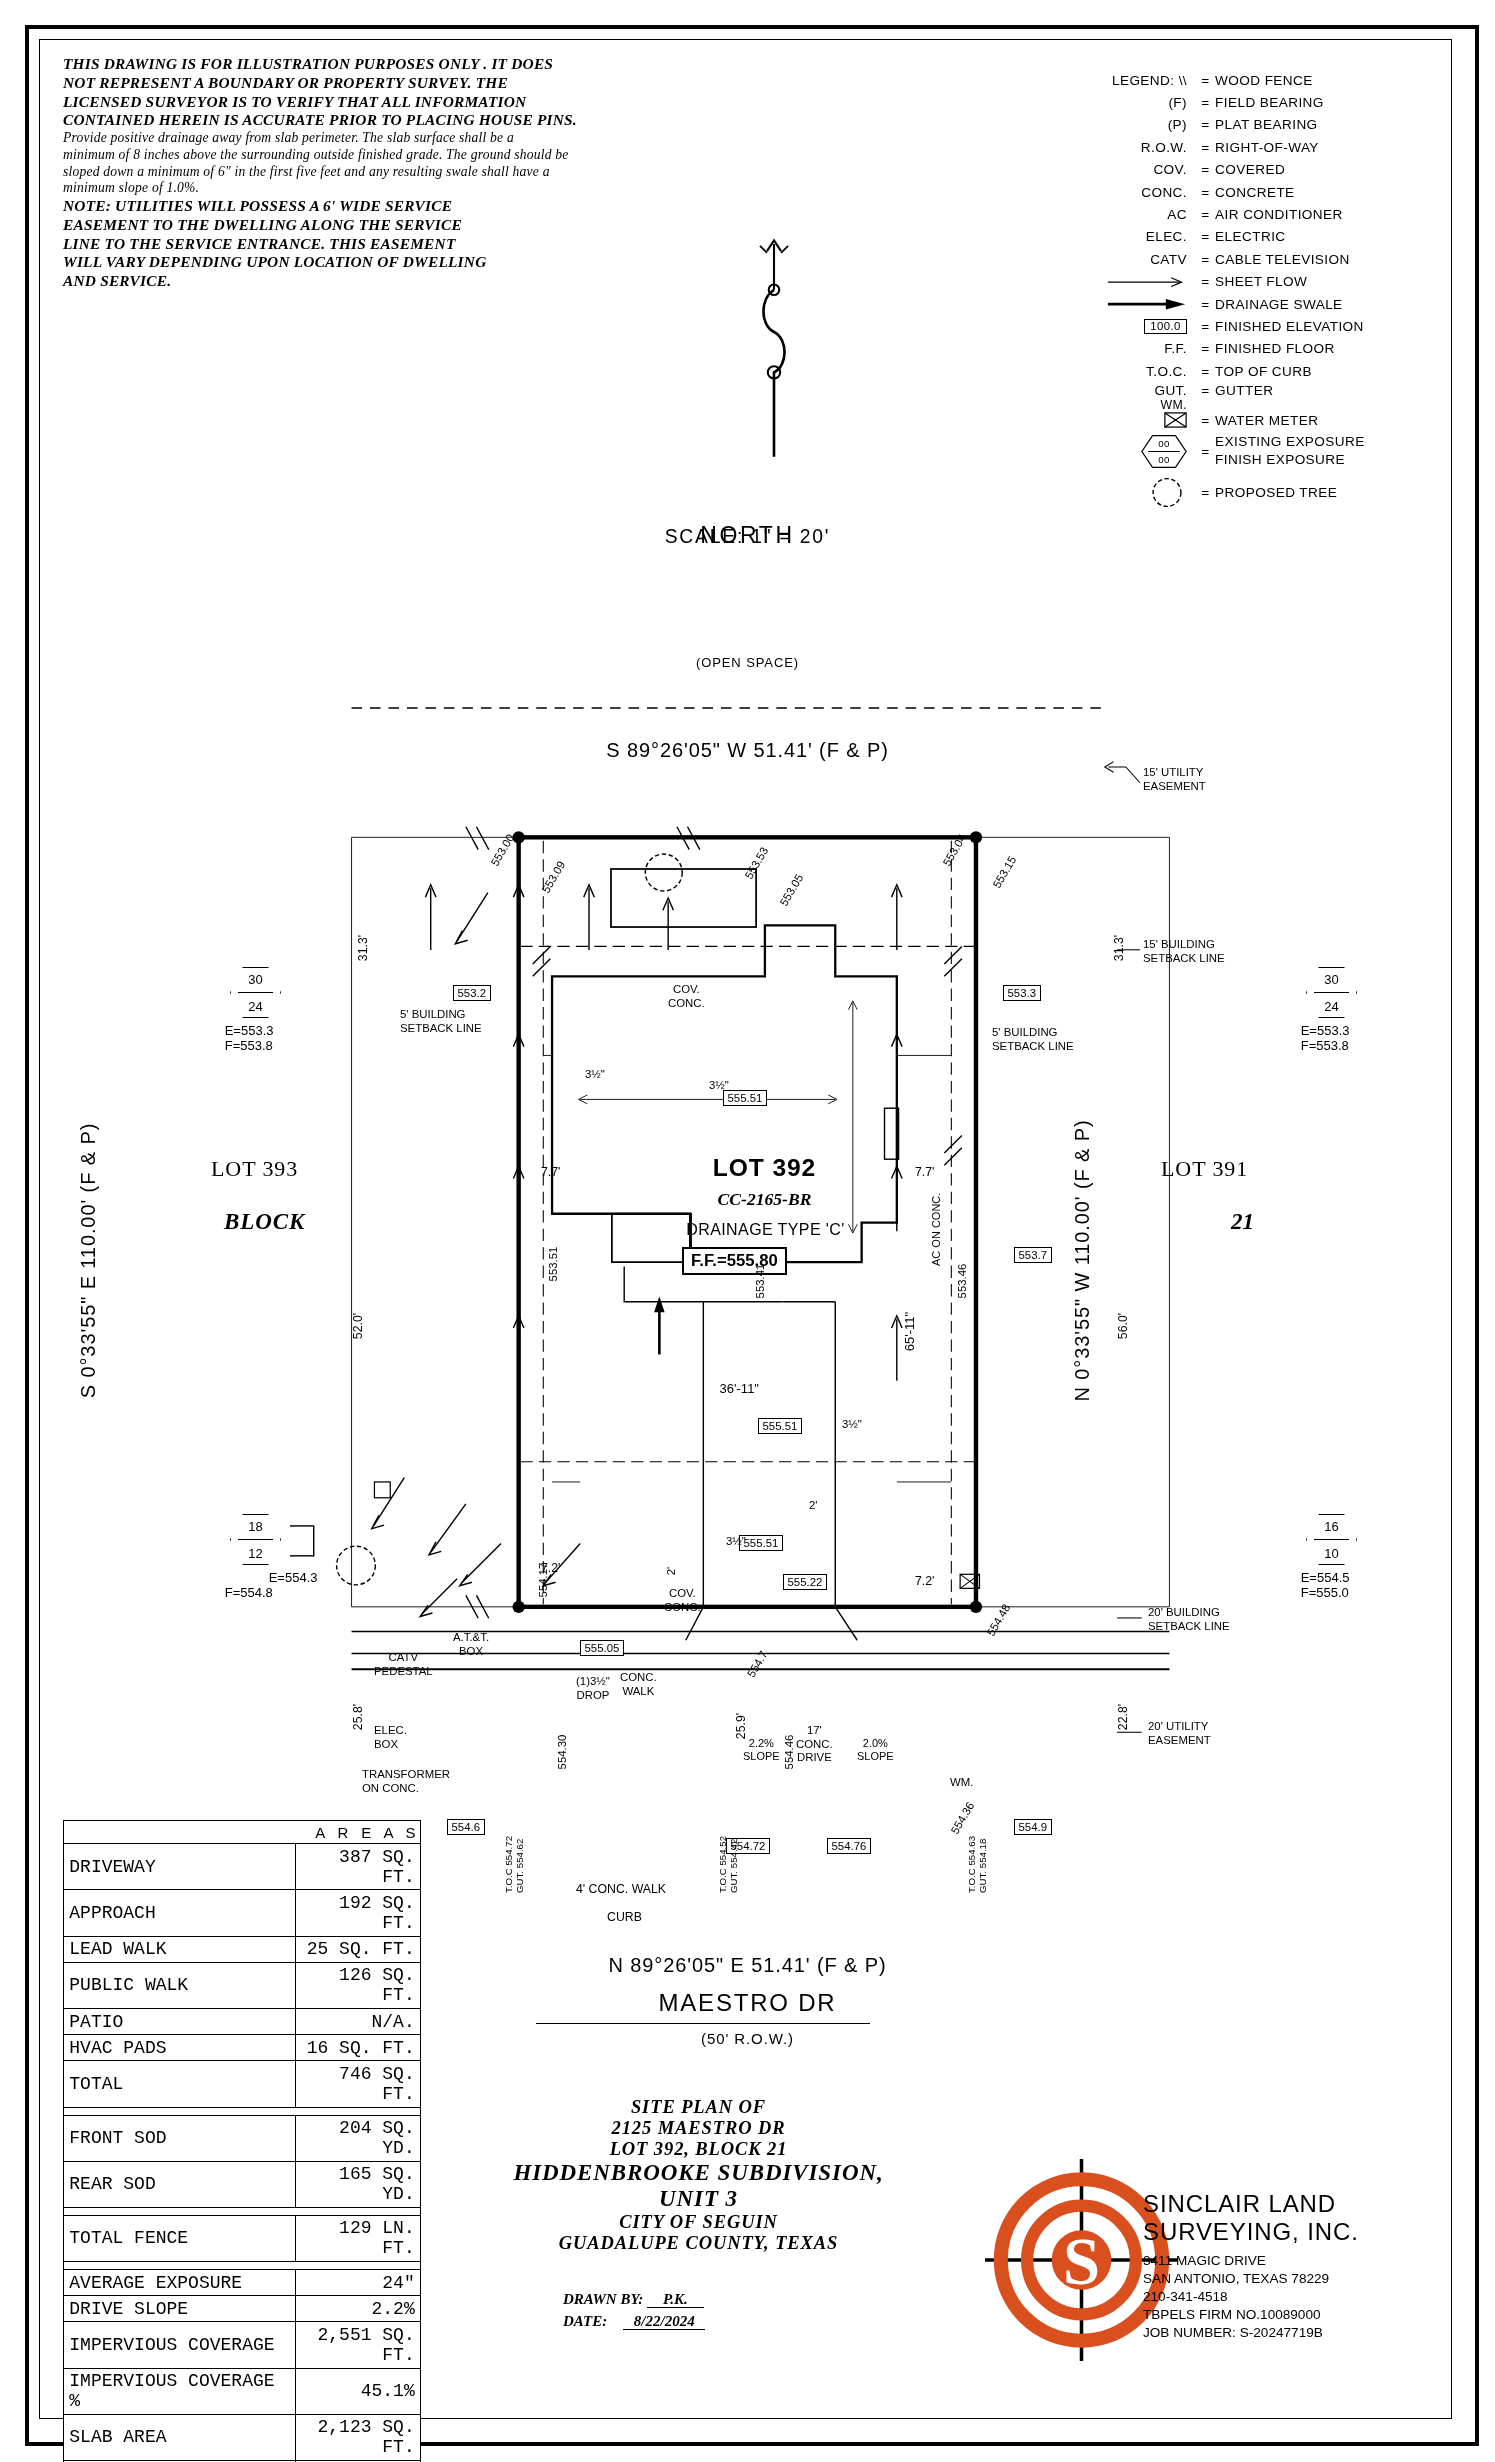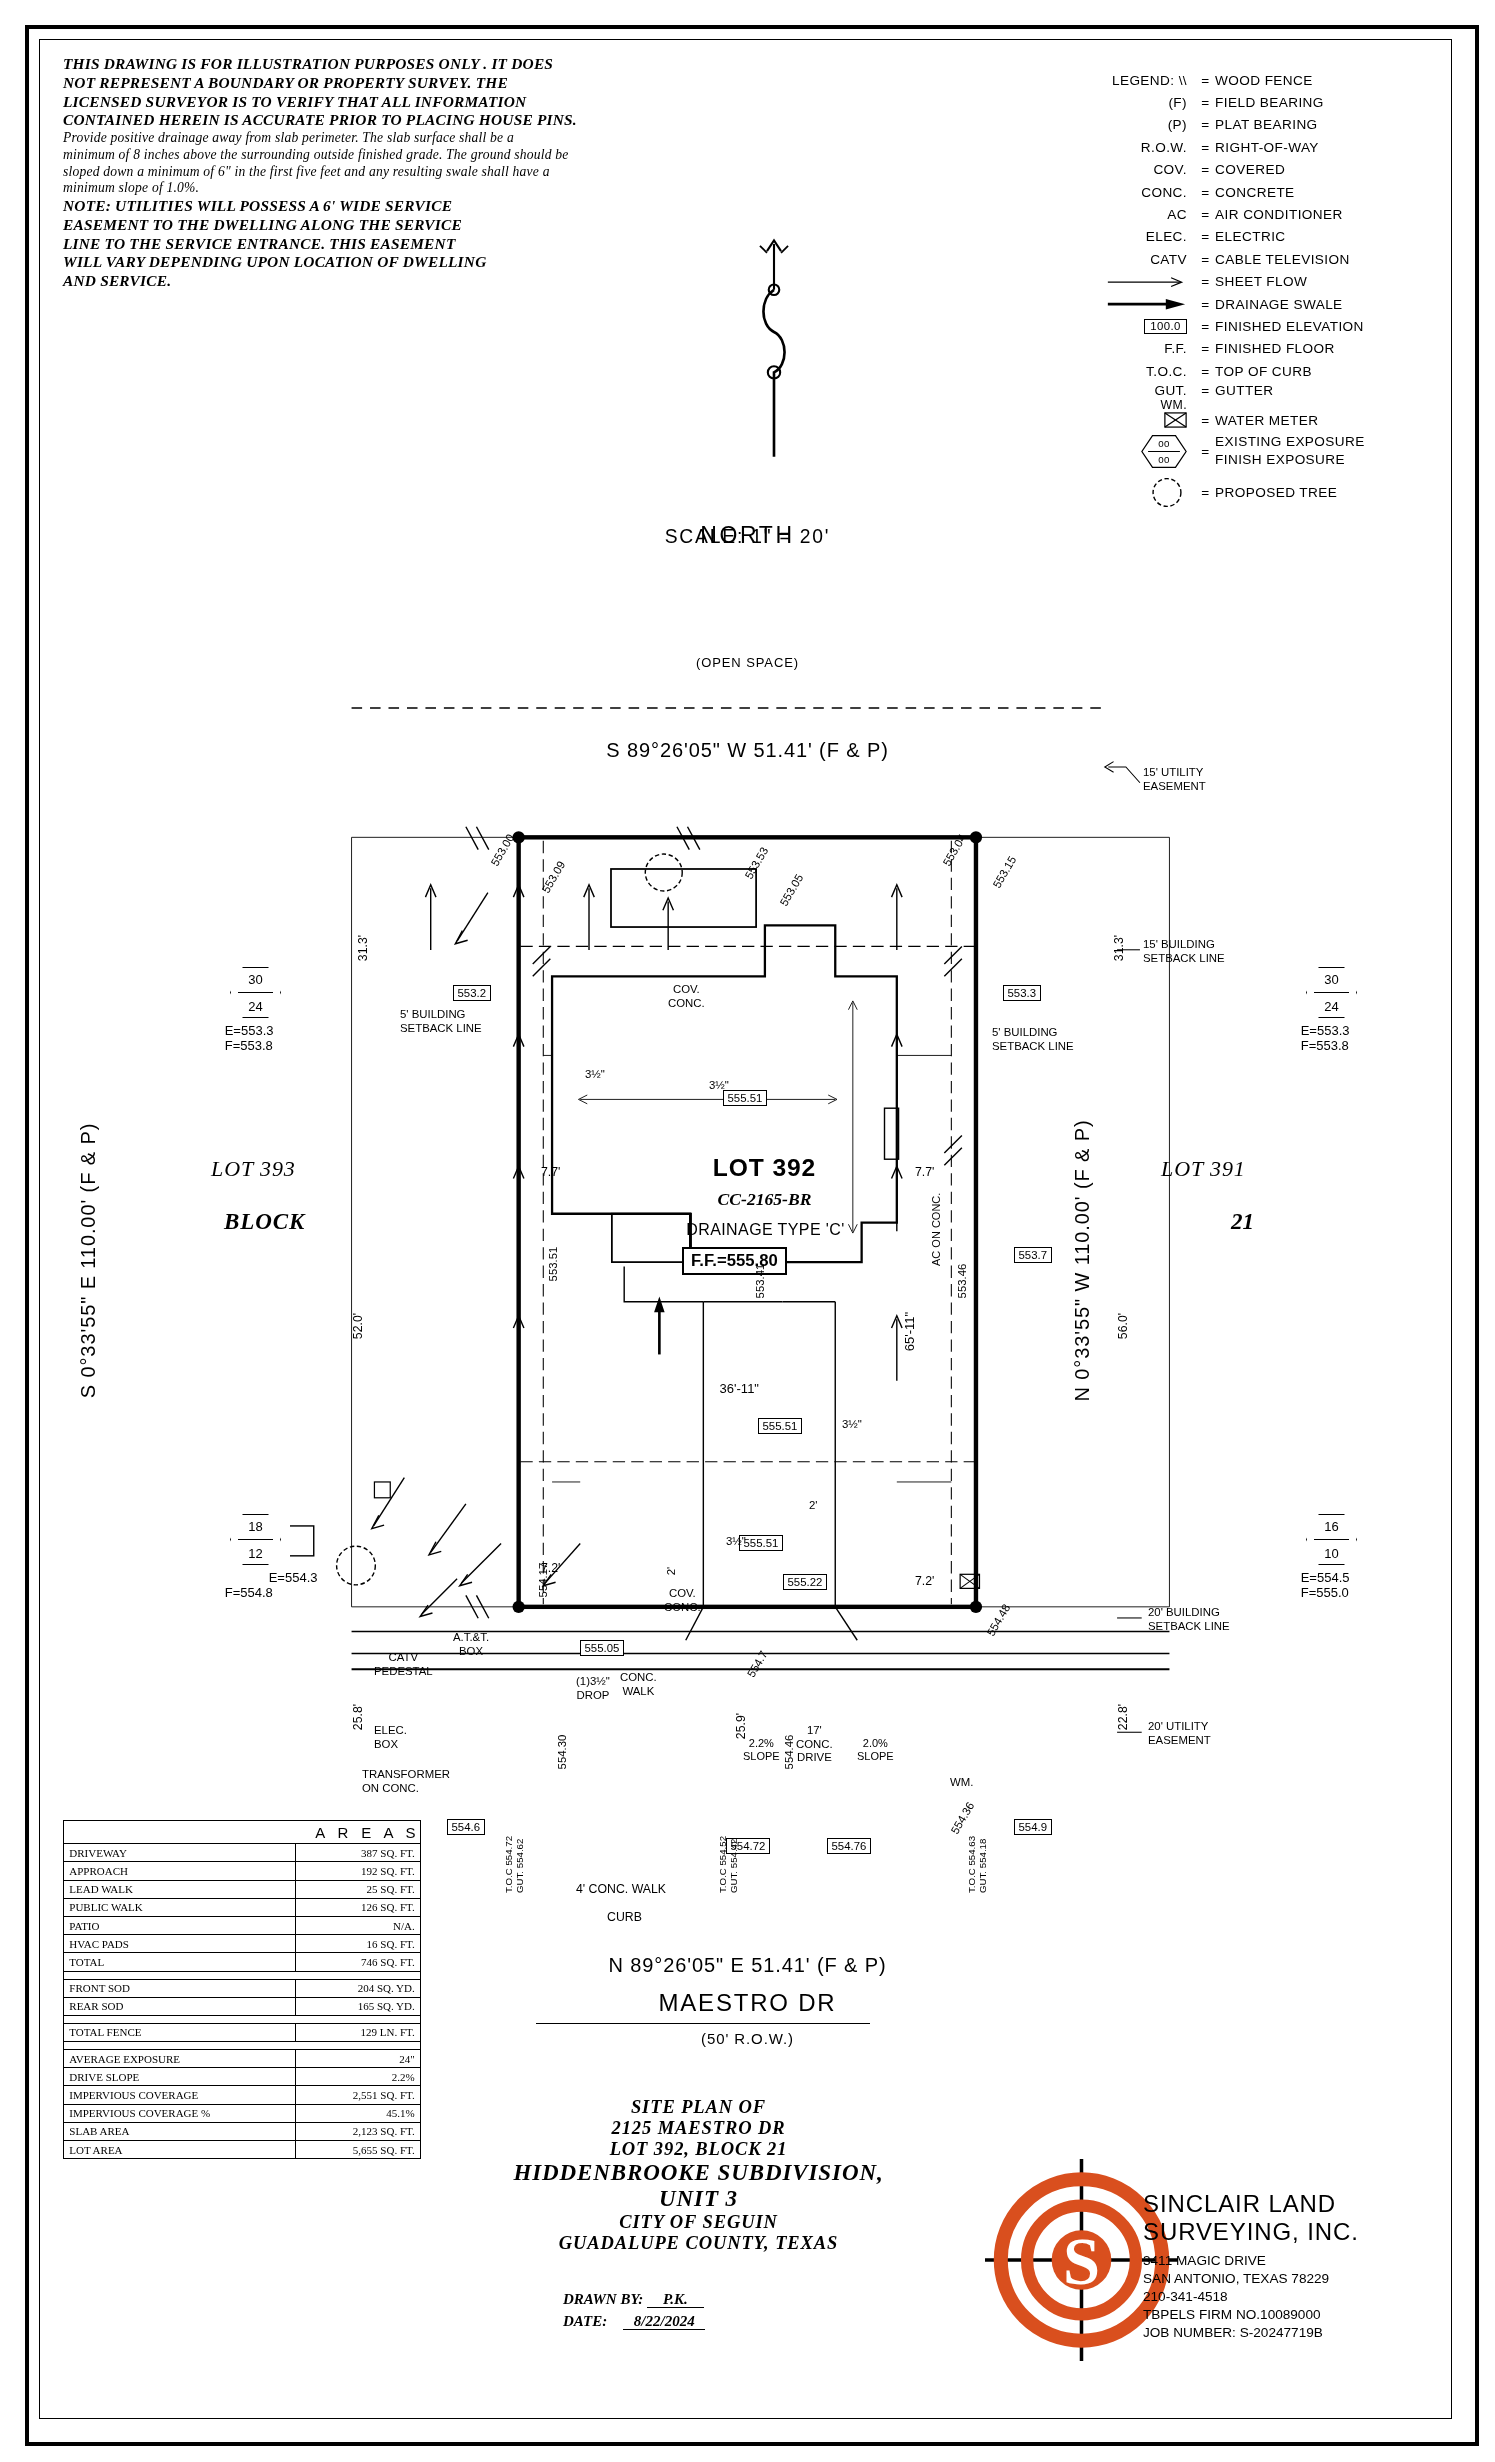--- a/index.html
+++ b/index.html
@@ -2,21 +2,21 @@
 <html style="font-size:14px"><head>
 <meta charset="utf-8">
 <style>
   html,body{margin:0;padding:0;background:#ffffff;}
   body{width:1495px;height:2462px;font-family:"Liberation Sans",sans-serif;}
   #sheet{position:relative;width:1495px;height:2462px;background:#fff;overflow:hidden;}
   .frame-outer{position:absolute;left:24.6px;top:24.6px;width:1446px;height:2413px;border:4.4px solid #000;}
   .frame-inner{position:absolute;left:39px;top:39px;width:1411px;height:2378px;border:1.8px solid #000;}
 
   .abs{position:absolute;}
-  .serif{font-family:"Liberation Serif",serif;font-style:italic;}
+  .serif{font-family:"Liberation Serif",serif;}
 
   
   #disclaimer{left:63px;top:55px;width:668px;}
   #disclaimer div{font-family:"Liberation Serif",serif;font-style:italic;font-weight:bold;font-size:15.4px;line-height:1.22;letter-spacing:0.2px;}
   #disclaimer .small{font-weight:normal;font-size:13.6px;line-height:1.23;}
   #disclaimer .note{font-weight:bold;font-style:italic;font-size:15.4px;line-height:1.22;}
 
   
   #legend{right:53px;top:69px;width:352px;}
   .lg-row{display:flex;align-items:center;height:22.4px;font-size:13.6px;font-family:"Liberation Sans",sans-serif;letter-spacing:0.4px;}
@@ -36,21 +36,21 @@
   .hex{position:relative;width:49px;height:49px;border:1.4px solid #000;background:#fff;
        clip-path:polygon(25% 0,75% 0,100% 50%,75% 100%,25% 100%,0 50%);}
   .hex .topn{position:absolute;left:0;top:3.5px;width:100%;text-align:center;font-size:13px;}
   .hex .botn{position:absolute;left:0;bottom:3.5px;width:100%;text-align:center;font-size:13px;}
   .hex .bar{position:absolute;left:7px;right:7px;top:24px;height:1.2px;background:#000;}
 
   
   #areas{left:63px;top:1820px;width:356px;border:1.8px solid #000;background:#fff;}
   #areas .caption{text-align:right;font-size:15px;letter-spacing:4.4px;padding:2.6px 0;border-bottom:1.8px solid #000;}
   #areas table{border-collapse:collapse;width:100%;}
-  #areas td{border-top:1.3px solid #000;font-size:11px;padding:2.6px 5.3px;font-family:Liberation Serif, serif;}
+  #areas td{border-top:1.3px solid #000;font-size:18px;padding:2.6px 5.3px;font-family:Liberation Mono, monospace;}
   #areas td.v{text-align:right;border-left:1.3px solid #000;width:113px;}
   #areas tr.gap td{border-top:1.8px solid #000;height:7px;padding:0;}
   #areas tr.first td{border-top:none;}
 
   
   #title-block{left:492px;top:2097px;width:413px;text-align:center;}
   #title-block .t{font-family:"Liberation Serif",serif;font-weight:bold;font-style:italic;letter-spacing:0.9px;}
   #drawn{left:563px;top:2291px;font-family:"Liberation Serif",serif;font-weight:bold;font-style:italic;font-size:15px;}
 
   

